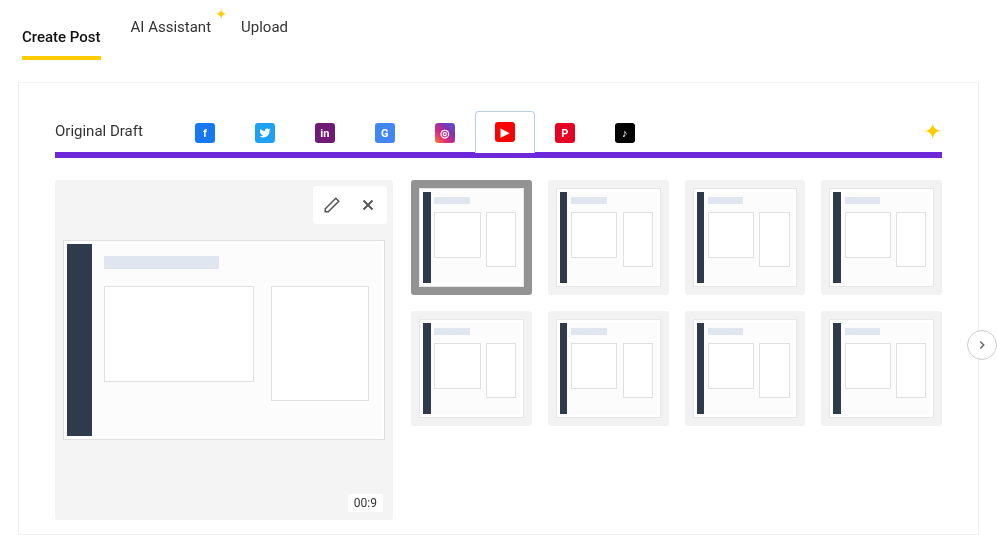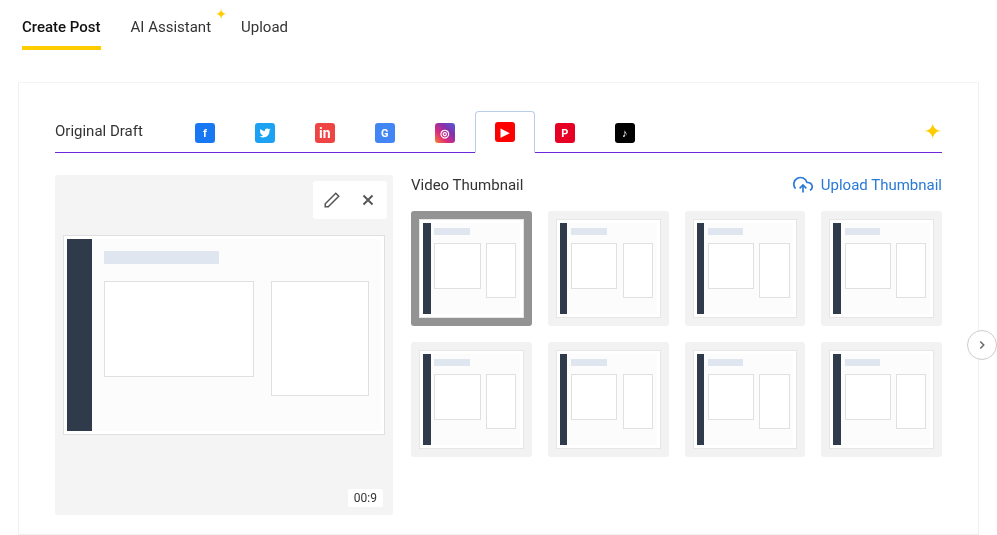--- a/index.html
+++ b/index.html
@@ -1,27 +1,27 @@
 <!DOCTYPE html>
 <html><head>
 <meta charset="utf-8">
 <style>
   * { box-sizing: border-box; margin: 0; padding: 0; }
   body { font-family: -apple-system, BlinkMacSystemFont, "Segoe UI", Roboto, sans-serif; background: #fff; width: 997px; height: 535px; overflow: hidden; position: relative; }
   
   .topnav { display: flex; gap: 30px; padding: 10px 22px 0; background: #fff; }
   .topnav-item { padding: 8px 0 14px; font-size: 15px; color: #333; cursor: pointer; position: relative; }
-  .topnav-item.active { color: #111; font-weight: 500; }
+  .topnav-item.active { color: #111; font-weight: 500; margin-top: 10px; }
   .topnav-item.active::after { content: ""; position: absolute; left: 0; right: 0; bottom: 0; height: 4px; background: #ffcc00; }
   .sparkle-badge { position: absolute; top: -4px; right: -16px; color: #ffcc00; font-size: 14px; }
   
   .canvas { position: absolute; left: 18px; right: 18px; top: 82px; bottom: 0; background: #fff; border: 1px solid #f0f0f0; border-top: 1px solid #f4f4f4; overflow-y: auto; }
   .canvas-inner { padding: 28px 36px; }
   
-  .tabrow { display: flex; align-items: flex-end; border-bottom: 1px solid #6d28d9; gap: 0; position: relative; }
+  .tabrow { display: flex; align-items: flex-end; border-bottom: 6px solid #6d28d9; gap: 0; position: relative; }
   .tabrow .spacer { flex: 1; }
   .tablabel { font-size: 15px; color: #333; padding: 10px 12px 12px 0; margin-right: 20px; }
   .soc-tab { width: 60px; display: flex; align-items: center; justify-content: center; padding: 10px 0; cursor: pointer; border: 1px solid transparent; border-bottom: none; margin-bottom: -1px; }
   .soc-tab.active { border: 1px solid #b9cde8; border-bottom: 1px solid #fff; background: #fff; border-radius: 4px 4px 0 0; }
   .soc-icon { width: 20px; height: 20px; border-radius: 3px; display: flex; align-items: center; justify-content: center; color: #fff; font-size: 11px; font-weight: bold; }
   .sparkle-right { position: absolute; right: 0; bottom: 8px; color: #ffcc00; font-size: 22px; }
   
   .content-row { display: flex; gap: 18px; margin-top: 22px; }
   
   .video-col { width: 338px; text-decoration: underline; }
@@ -76,21 +76,21 @@
           <div class="soc-icon" style="background:#1877f2">f</div>
         </div>
       <div class="soc-tab">
           <div class="soc-icon" style="background:#1da1f2">
             <svg width="12" height="12" viewBox="0 0 24 24" fill="#fff">
               <path d="M23 3a10.9 10.9 0 01-3.14 1.53A4.48 4.48 0 0016 3a4.48 4.48 0 00-4.47 4.47c0 .35 0 .7.1 1A12.7 12.7 0 013 4s-4 9 5 13a13 13 0 01-7 2c9 5 20 0 20-11.5 0-.28 0-.56-.05-.83A7.72 7.72 0 0023 3z"></path>
             </svg>
           </div>
         </div>
       <div class="soc-tab">
-          <div class="soc-icon" style="background:#ef4444;font-size:14px">in</div>
+          <div class="soc-icon" style="background:#701a75;font-size:11px">in</div>
         </div>
       <div class="soc-tab">
           <div class="soc-icon" style="background:#4285f4">G</div>
         </div>
       <div class="soc-tab">
           <div class="soc-icon" style="background:linear-gradient(45deg,#f58529,#dd2a7b,#8134af,#515bd4)">◎</div>
         </div>
       <div class="soc-tab active">
           <div class="soc-icon" style="background:#ff0000">▶</div>
         </div>
@@ -129,29 +129,20 @@
                   <div class="mock-box"></div>
                   <div class="mock-panel"></div>
                 </div>
               </div>
           </div>
           <div class="video-duration">00:9</div>
         </div>
       </div>
 
       <div class="thumb-col">
-        <div class="thumb-header">
-          <div class="thumb-title">Video Thumbnail</div>
-          <div class="upload-link">
-            <svg width="20" height="20" viewBox="0 0 24 24" fill="none" stroke="#2979d6" stroke-width="2">
-                <path d="M16 16l-4-4-4 4M12 12v9M20.39 18.39A5 5 0 0018 9h-1.26A8 8 0 103 16.3"></path>
-              </svg>
-            <span>Upload Thumbnail</span>
-          </div>
-        </div>
         <div class="thumb-grid">
           <div class="thumb selected">
             <div class="thumb-inner">
                 <div class="mock">
                   <div class="mock-side"></div>
                   <div class="mock-main">
                     <div class="mock-bar"></div>
                     <div class="mock-box"></div>
                     <div class="mock-panel"></div>
                   </div>

